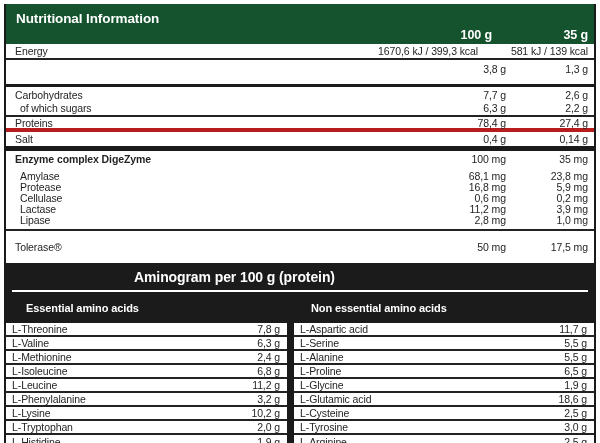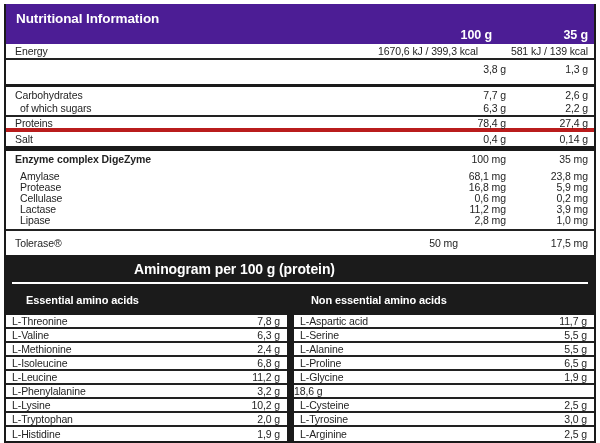--- a/index.html
+++ b/index.html
@@ -10,21 +10,21 @@
     color:#242424; overflow:hidden;
     letter-spacing:-0.1px;
   }
   .label {
     margin:4px; width:592px;
     border-left:2px solid #1a1a1a; border-right:2px solid #1a1a1a;
     border-bottom:3px solid #1a1a1a;
     background:#fff;
   }
   
-  .topbar { background:#4c1d95; height:40px; color:#fff; padding:7px 0 0 0; }
+  .topbar { background:#14532d; height:40px; color:#fff; padding:7px 0 0 0; }
   .topbar .title { font-weight:bold; font-size:13.5px; padding-left:10px; }
   .topbar .cols { display:flex; justify-content:flex-end; margin-top:2px; font-weight:bold; font-size:12.5px;align-items:flex-end; }
   .topbar .c1 { padding-right:14px; }
   
   .row, .line { display:flex; align-items:center; font-size:10.5px; line-height:12px; }
   .lbl { flex:1; padding-left:9px; }
   .sublbl { flex:1; padding-left:14px; }
   .c1 { width:130px; text-align:right; }
   .c2 { width:88px; text-align:right; padding-right:6px; }
   .r-energy   { height:16px; border-bottom:2px solid #222;gap:28px; }
@@ -34,21 +34,21 @@
   .blk-carbs .line { height:13px; }
   .r-proteins { height:15px; border-bottom:4px solid #b91c1c; }
   .r-salt     { height:14px; }
   .thickbar   { height:5px; background:#1a1a1a; }
   .r-digezyme { height:16px; }
   .r-digezyme .lbl { font-weight:bold; }
   
   .enzymes { padding:4px 0 3px 0; border-bottom:2px solid #222; }
   .enzymes .line { height:11px; line-height:11px; }
   .enzymes .lbl { padding-left:14px; }
-  .r-tolerase { height:24px;gap:48px; }
+  .r-tolerase { height:32px; }
   
   .amino-head { background:#1b1b1b; color:#fff; }
   .amino-title { height:27px; display:flex; align-items:center; font-weight:bold; font-size:14px; padding-left:128px; }
   .amino-divline { border-top:2px solid #fff; margin:0 6px; }
   .amino-colheads { height:31px; display:flex; align-items:center; font-weight:bold; font-size:11px; }
   .amino-colheads .left  { width:281px; padding-left:20px; }
   .amino-colheads .right { flex:1; padding-left:24px; }
   
   .amino-table { display:flex; align-items:stretch; }
   .amino-col { width:281px; }
@@ -234,20 +234,21 @@
     <span class="albl">L-Proline</span>
     <span class="aval">6,5 g</span>
   </div>
 
   <div class="arow">
     <span class="albl">L-Glycine</span>
     <span class="aval">1,9 g</span>
   </div>
 
   <div class="arow">
+    <span class="albl">L-Glutamic acid</span>
     <span class="aval">18,6 g</span>
   </div>
 
   <div class="arow">
     <span class="albl">L-Cysteine</span>
     <span class="aval">2,5 g</span>
   </div>
 
   <div class="arow">
     <span class="albl">L-Tyrosine</span>

